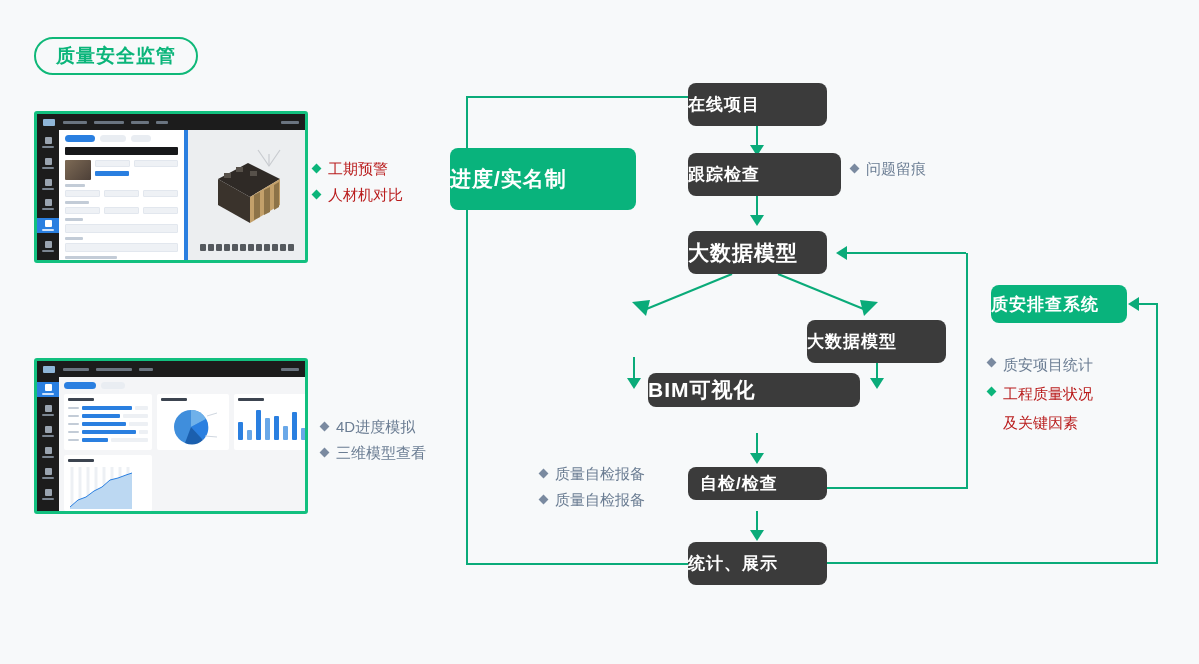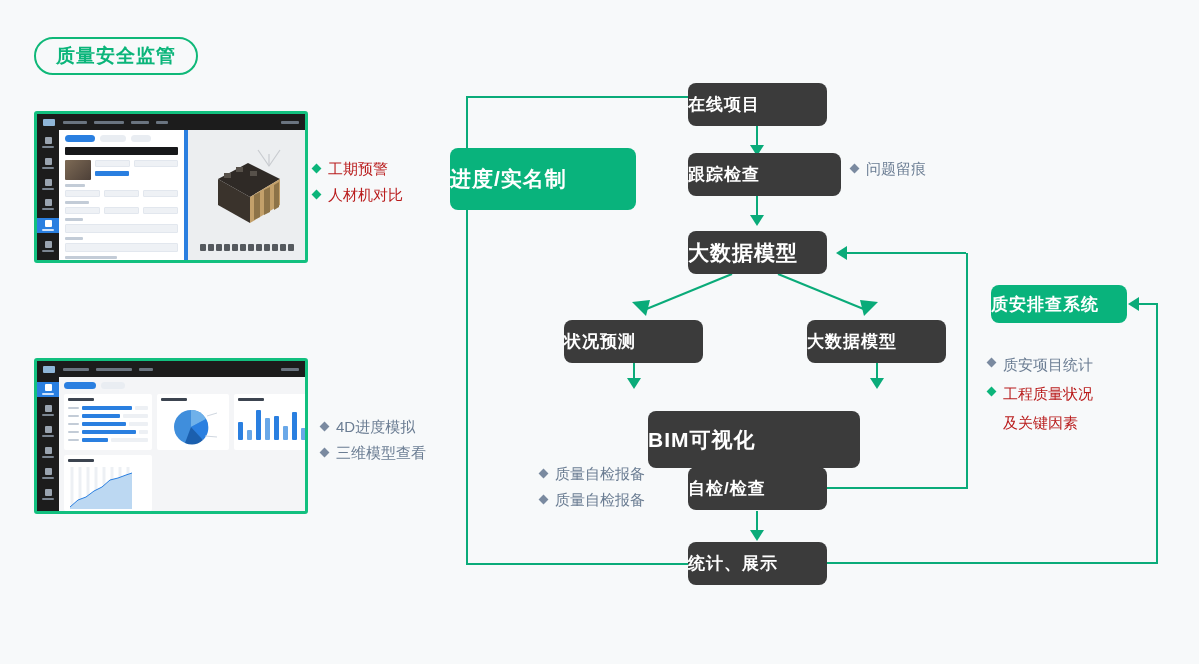--- a/index.html
+++ b/index.html
@@ -161,33 +161,30 @@
   </div>
 
   <div class="node" style="left:688px;top:153px;width:153px;height:43px;">
     <span>跟踪检查</span>
   </div>
 
   <div class="node big" style="left:688px;top:231px;width:139px;height:43px;">
     <span>大数据模型</span>
   </div>
 
-  <div class="node" style="left:564px;top:320px;width:139px;height:43px;">
-    <span>状况预测</span>
-  </div>
 
   <div class="node" style="left:807px;top:320px;width:139px;height:43px;">
     <span>大数据模型</span>
   </div>
 
-  <div class="node big" style="left:648px;top:411px;width:212px;height:57px;">
+  <div class="node big" style="left:648px;top:373px;width:212px;height:34px;">
     <span>BIM可视化</span>
   </div>
 
-  <div class="node" style="left:688px;top:467px;width:139px;height:43px;">
+  <div class="node" style="left:688px;top:467px;width:139px;height:33px;padding-left:12px;">
     <span>自检/检查</span>
   </div>
 
   <div class="node" style="left:688px;top:542px;width:139px;height:43px;">
     <span>统计、展示</span>
   </div>
 
   <div class="node green big" style="left:450px;top:148px;width:186px;height:62px;">
     <span>进度/实名制</span>
   </div>

